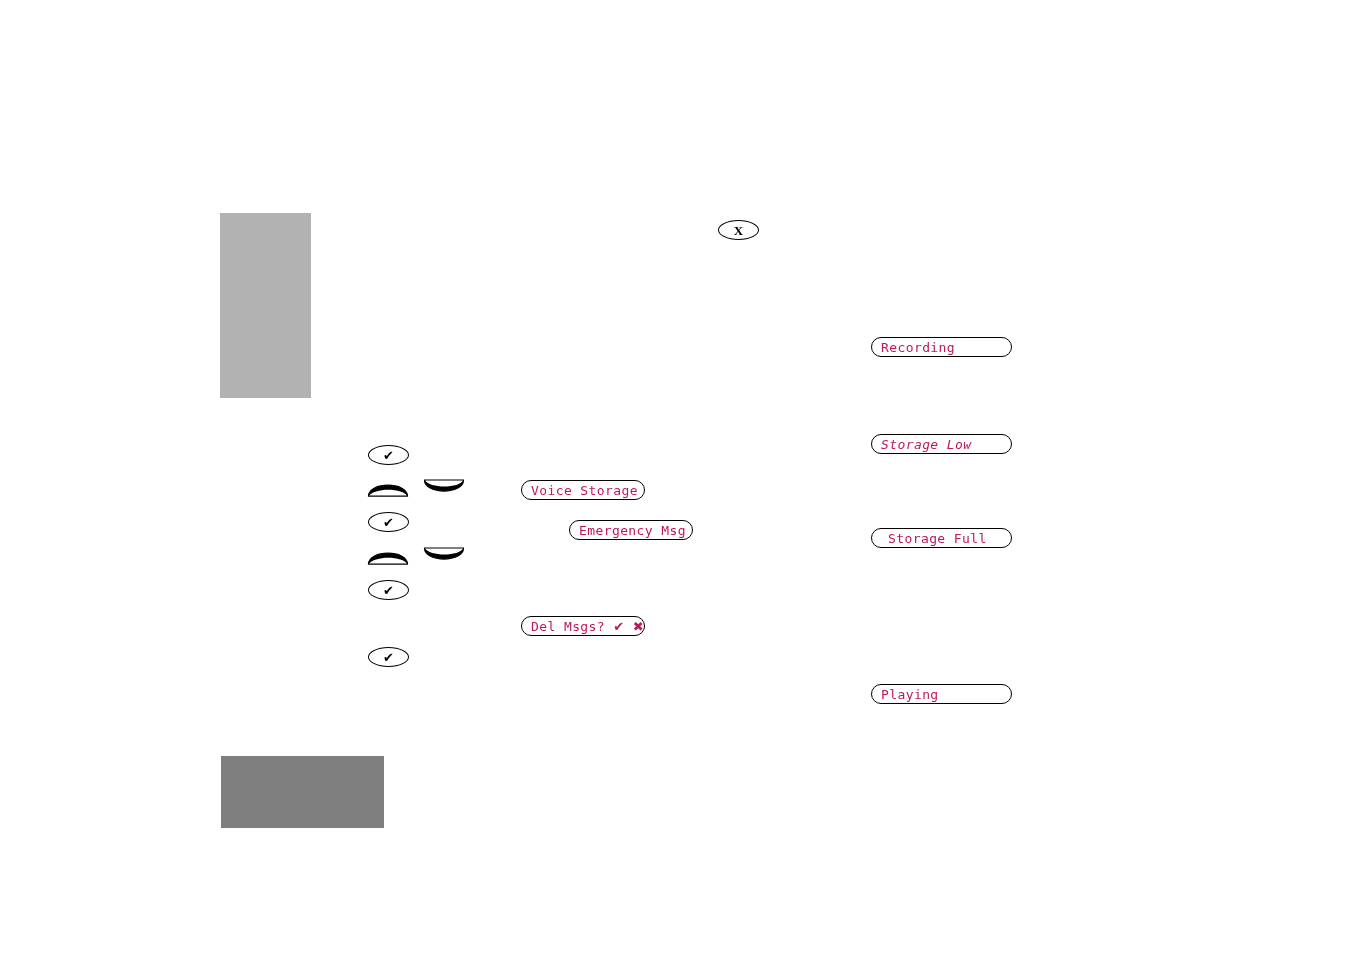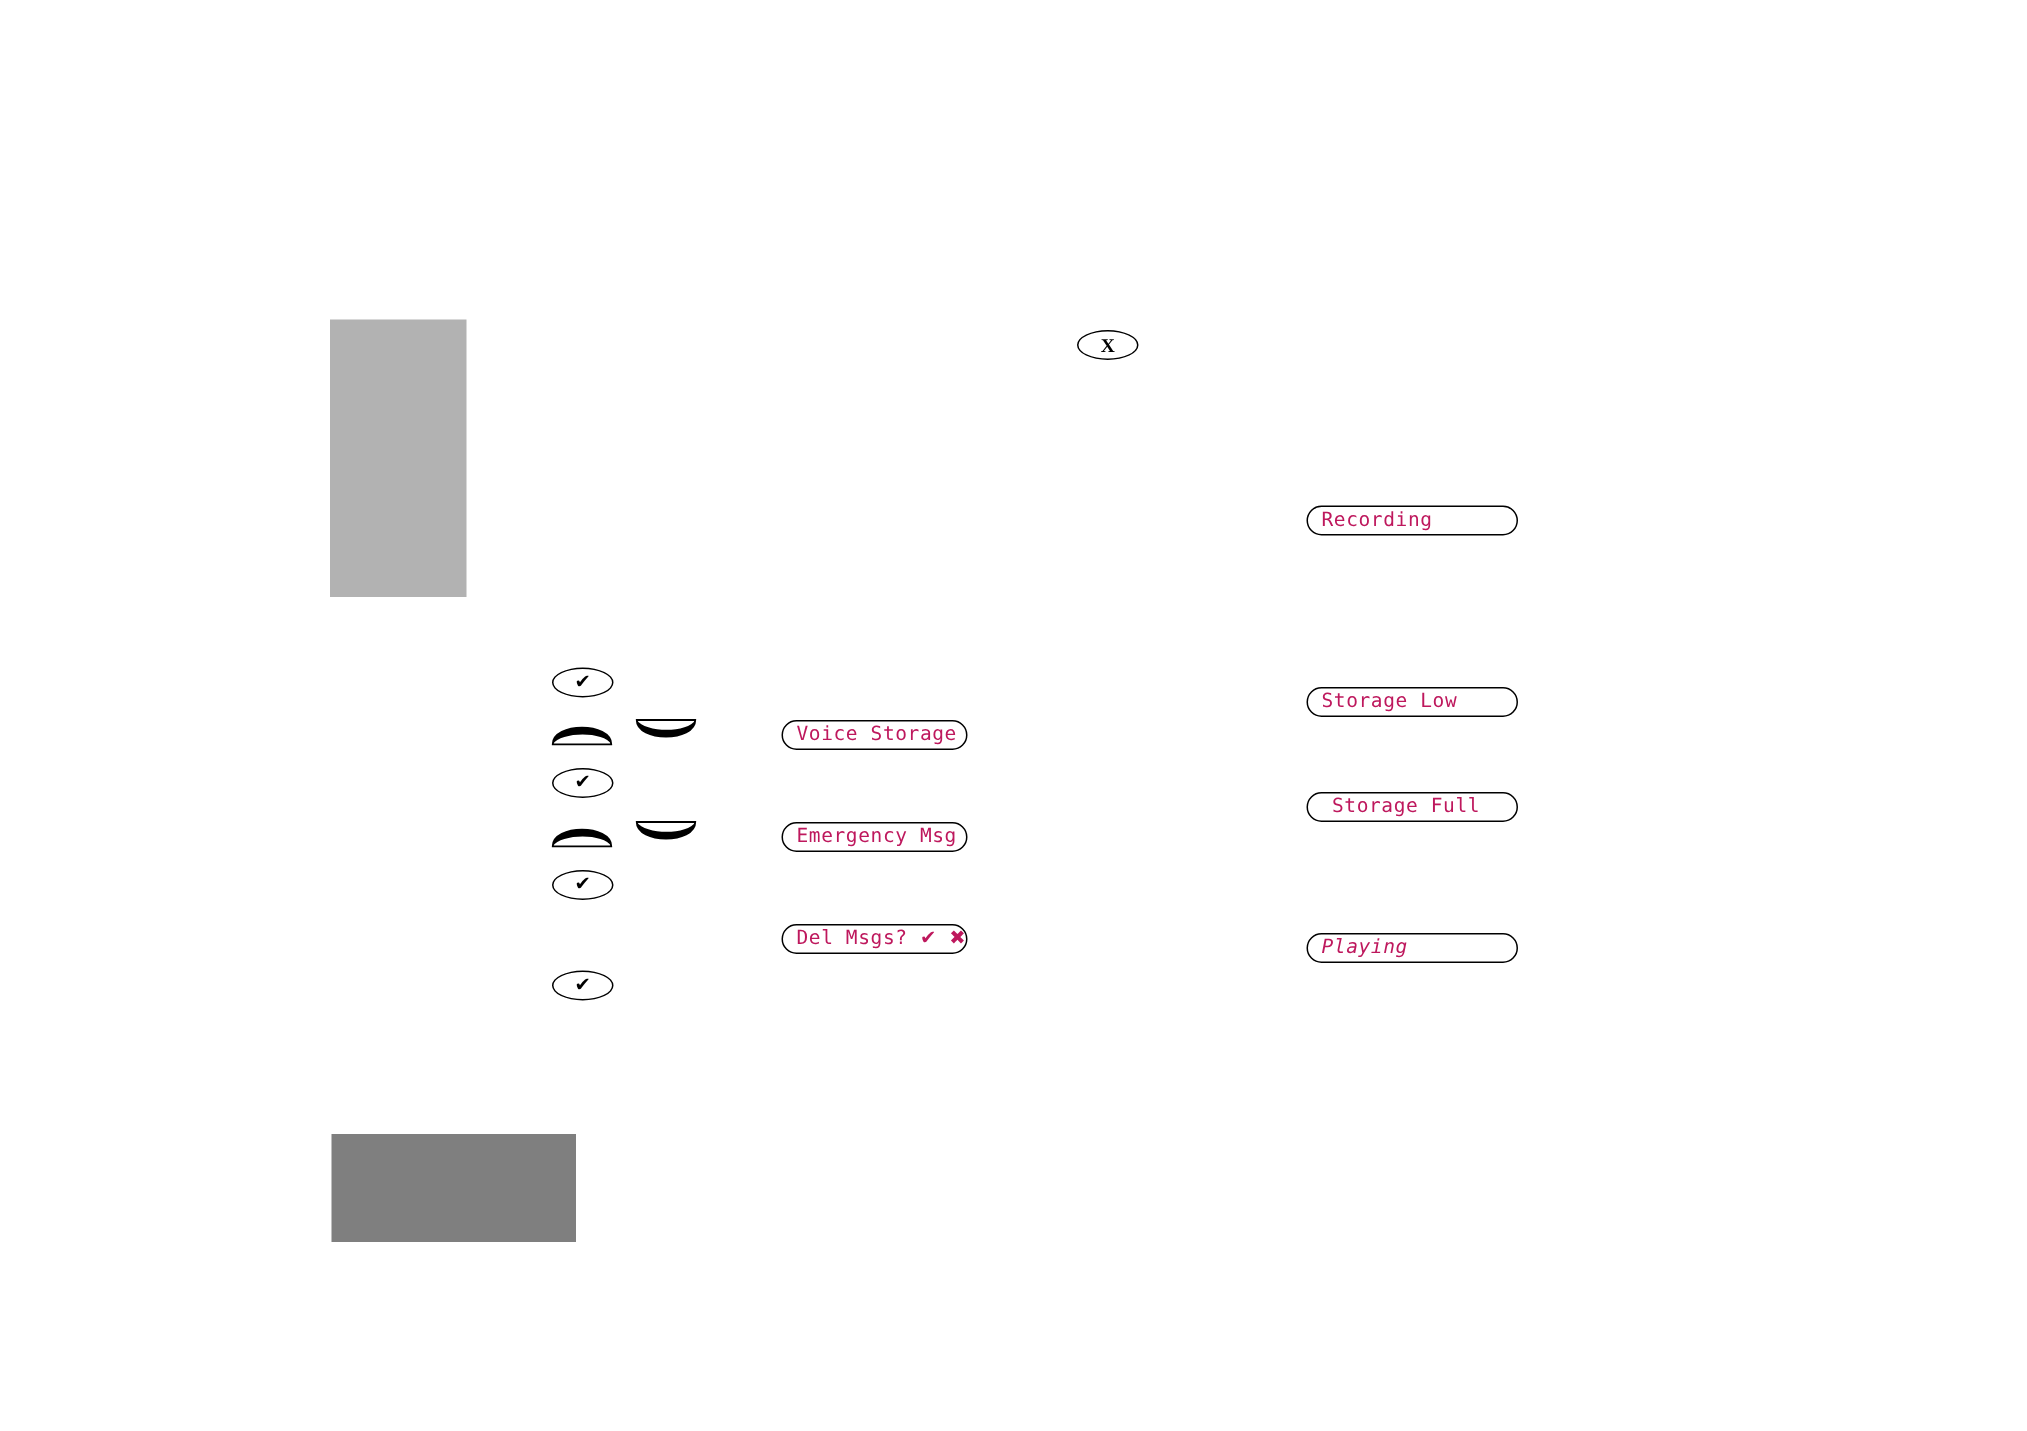--- a/index.html
+++ b/index.html
@@ -125,21 +125,21 @@
   </div>
 
   <div class="lcd status" style="top:337px;">
     <span class="lcd-text">Recording</span>
   </div>
 
   <div class="key-oval" style="left:368px; top:445px;">
     <span class="glyph">✔</span>
   </div>
 
-  <div class="lcd status" style="top:458px;">
+  <div class="lcd status" style="top:434px;font-style:italic;">
     <span class="lcd-text">Storage Low</span>
   </div>
 
   <div class="key-dome" style="left:367px; top:477px;">
     <svg viewBox="0 0 42 22" xmlns="http://www.w3.org/2000/svg">
       <path d="M1.5 19.2 C 1.5 4.5, 40.5 4.5, 40.5 19.2 Z" fill="#ffffff" stroke="#000000" stroke-width="1.2"></path>
       <path d="M1.5 19.2 C 1.5 4.5, 40.5 4.5, 40.5 19.2
                C 36 10.5, 7 10.5, 1.5 19.2 Z" fill="#000000" stroke="none"></path>
     </svg>
   </div>
@@ -173,33 +173,33 @@
   </div>
 
   <div class="key-dome" style="left:423px; top:545px;">
     <svg viewBox="0 0 42 22" xmlns="http://www.w3.org/2000/svg">
       <path d="M1.5 3.0 C 1.5 17.7, 40.5 17.7, 40.5 3.0 Z" fill="#ffffff" stroke="#000000" stroke-width="1.2"></path>
       <path d="M1.5 3.0 C 1.5 17.7, 40.5 17.7, 40.5 3.0
                C 36 11.7, 7 11.7, 1.5 3.0 Z" fill="#000000" stroke="none"></path>
     </svg>
   </div>
 
-  <div class="lcd step" style="top:548px;">
+  <div class="lcd step" style="top:520px;margin-left:48px;">
     <span class="lcd-text">Emergency Msg</span>
   </div>
 
   <div class="key-oval" style="left:368px; top:580px;">
     <span class="glyph">✔</span>
   </div>
 
   <div class="lcd step" style="top:616px;">
     <span class="lcd-text"><span>Del Msgs? </span><span class="sym">✔</span><span> </span><span class="sym">✖</span></span>
   </div>
 
   <div class="key-oval" style="left:368px; top:647px;">
     <span class="glyph">✔</span>
   </div>
 
-  <div class="lcd status" style="top:622px;font-style:italic;">
+  <div class="lcd status" style="top:684px;">
     <span class="lcd-text">Playing</span>
   </div>
 
 </div>
 
 </body></html>

